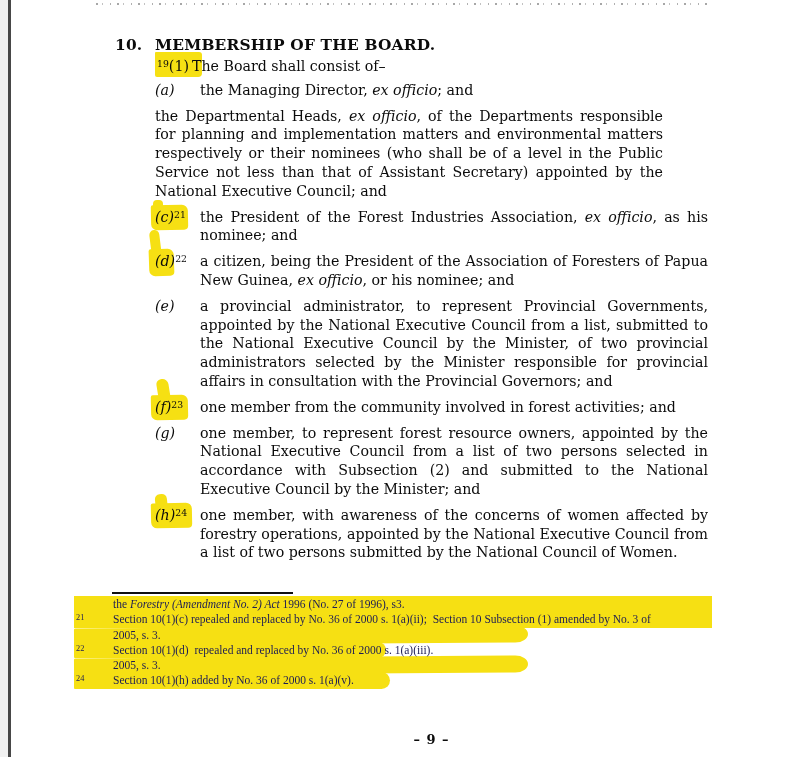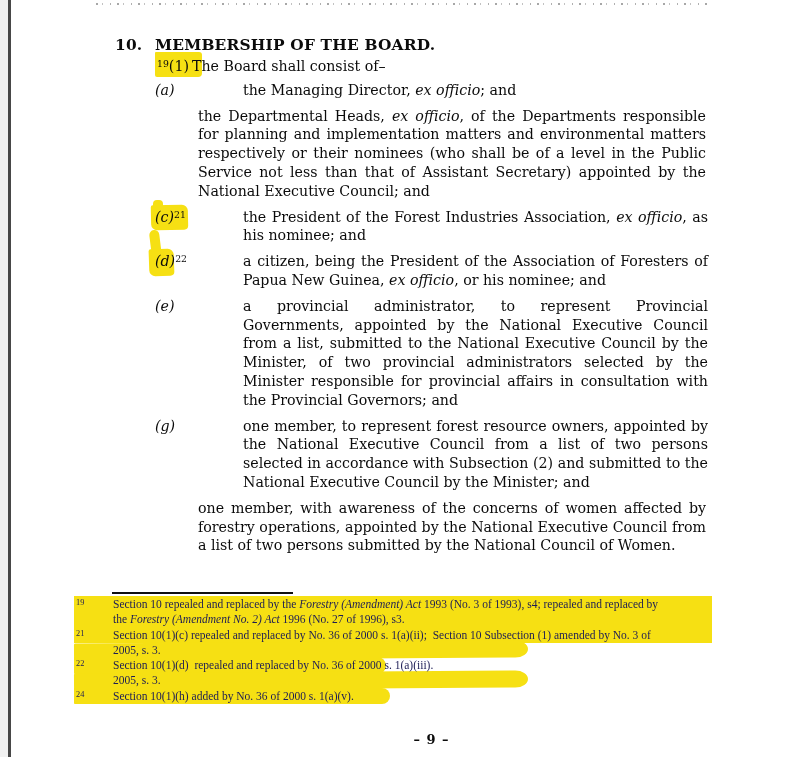--- a/index.html
+++ b/index.html
@@ -19,21 +19,21 @@
 
   .content{position:absolute;left:155px;top:57px;width:553px;font-size:14.2px;line-height:18.8px;}
   .intro{margin-bottom:5px;white-space:nowrap;}
   .intro-hl{background:#F6E013;padding:6px 13px 3px 2px;border-radius:1px 3px 4px 2px;}
   .intro-text{margin-left:-10px;position:relative;}
   sup{font-size:9.3px;line-height:0;vertical-align:4px;font-style:normal;}
 
   .item{display:flex;margin-bottom:7px;}
   .label{width:45px;flex:none;position:relative;white-space:nowrap;}
   .label em{font-style:italic;}
-  .itext{width:508px;text-align:justify;margin-left:43px;}
+  .itext{width:508px;text-align:justify;}
   .itext em{font-style:italic;}
 
   
   .label.hl::before{content:'';position:absolute;z-index:-1;background:#F6E013;
      left:-4px;top:-3px;width:37px;height:25px;transform:rotate(-1.2deg);border-radius:2px 6px 4px 6px;}
   .label.hl::after{content:'';position:absolute;z-index:-1;background:#F6E013;}
   .it-b .label::after{left:-1px;top:-16px;width:13px;height:16px;transform:rotate(6deg);border-radius:4px 6px 0 0;}
   .it-c .label::after{left:-2px;top:-8px;width:10px;height:8px;border-radius:4px 4px 0 0;}
   .it-d .label::before{left:-6px;width:25px;height:27px;transform:rotate(-2deg);}
   .it-d .label::after{left:-5px;top:-22px;width:10px;height:21px;transform:rotate(-7deg);border-radius:5px 5px 0 0;}
@@ -94,33 +94,37 @@
           <div class="itext"><span>the President of the Forest Industries Association, </span><em>ex officio</em><span>, as his nominee; and</span></div>
         </div>
         <div class="item it-d">
           <span class="label hl"><em>(d)</em><sup>22</sup></span>
           <div class="itext"><span>a citizen, being the President of the Association of Foresters of Papua New Guinea, </span><em>ex officio</em><span>, or his nominee; and</span></div>
         </div>
         <div class="item it-e">
           <span class="label"><em>(e)</em></span>
           <div class="itext"><span>a provincial administrator, to represent Provincial Governments, appointed by the National Executive Council from a list, submitted to the National Executive Council by the Minister, of two provincial administrators selected by the Minister responsible for provincial affairs in consultation with the Provincial Governors; and</span></div>
         </div>
+        <div class="item it-f">
+          <span class="label hl"><em>(f)</em><sup>23</sup></span>
+          <div class="itext"><span>one member from the community involved in forest activities; and</span></div>
+        </div>
         <div class="item it-g">
           <span class="label"><em>(g)</em></span>
           <div class="itext"><span>one member, to represent forest resource owners, appointed by the National Executive Council from a list of two persons selected in accordance with Subsection (2) and submitted to the National Executive Council by the Minister; and</span></div>
         </div>
         <div class="item it-h">
+          <span class="label hl"><em>(h)</em><sup>24</sup></span>
           <div class="itext"><span>one member, with awareness of the concerns of women affected by forestry operations, appointed by the National Executive Council from a list of two persons submitted by the National Council of Women.</span></div>
         </div>
       </div>
   </div>
 
   <div class="fn-rule"></div>
   <div class="footnotes" id="footnotes">
-      <div class="fn-line hl-full"><span class="fn-num"><sup>19</sup></span><span class="fn-text"><span>Section 10 repealed and replaced by the </span><em>Forestry (Amendment) Act</em><span> 1993 (No. 3 of 1993), s4; repealed and replaced by</span></span></div>
       <div class="fn-line hl-full"><span class="fn-num"></span><span class="fn-text"><span>the </span><em>Forestry (Amendment No. 2) Act</em><span> 1996 (No. 27 of 1996), s3.</span></span></div>
       <div class="fn-line hl-full"><span class="fn-num"><sup>21</sup></span><span class="fn-text"><span>Section 10(1)(c) repealed and replaced by No. 36 of 2000 s. 1(a)(ii);&nbsp; Section 10 Subsection (1) amended by No. 3 of</span></span></div>
       <div class="fn-line hl-part hl-round" style="--hlw: 454px;"><span class="fn-num"></span><span class="fn-text"><span>2005, s. 3.</span></span></div>
       <div class="fn-line hl-part hl-endround" style="--hlw: 312px;"><span class="fn-num"><sup>22</sup></span><span class="fn-text"><span>Section 10(1)(d)&nbsp; repealed and replaced by No. 36 of 2000 s. 1(a)(iii).</span></span></div>
       <div class="fn-line hl-part hl-round" style="--hlw: 454px;"><span class="fn-num"></span><span class="fn-text"><span>2005, s. 3.</span></span></div>
       <div class="fn-line hl-part hl-endround" style="--hlw: 316px;"><span class="fn-num"><sup>24</sup></span><span class="fn-text"><span>Section 10(1)(h) added by No. 36 of 2000 s. 1(a)(v).</span></span></div>
     </div>
 
   <div class="page-number">– 9 –</div>
 </div>

